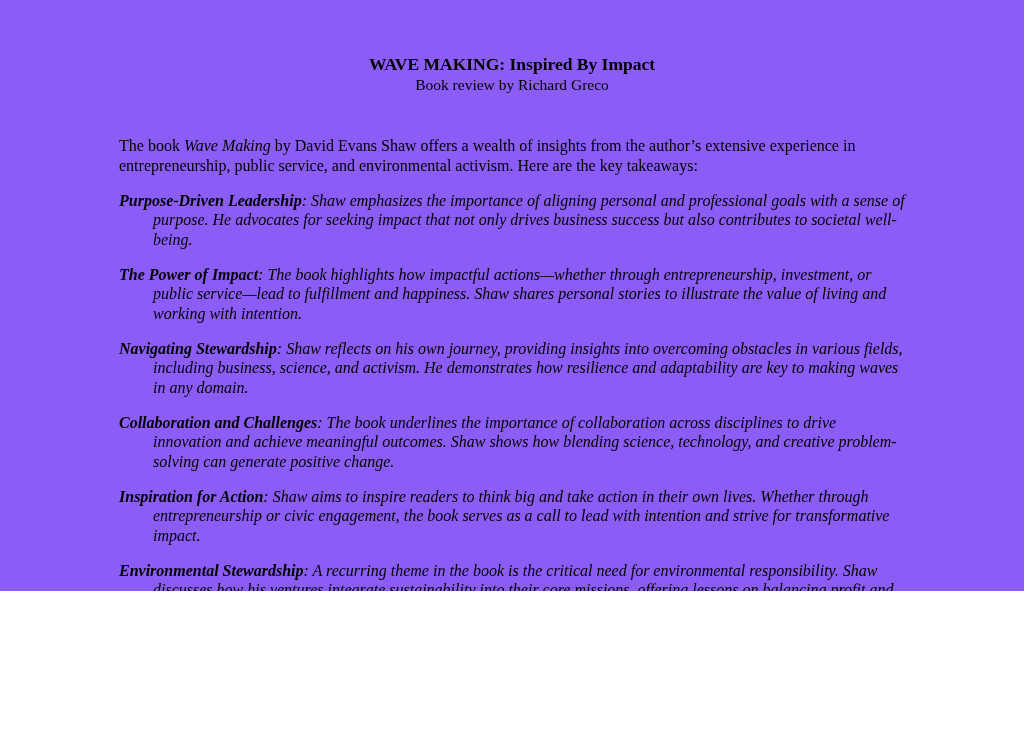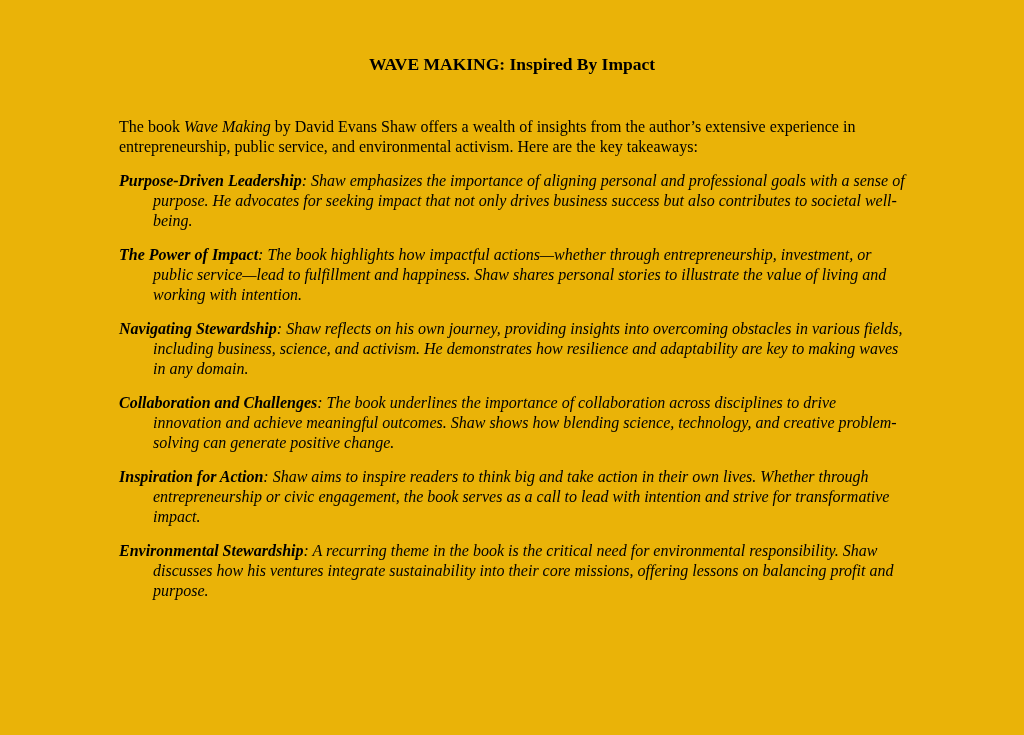--- a/index.html
+++ b/index.html
@@ -3,23 +3,23 @@
 <meta charset="utf-8">
 <style>
   html, body {
     margin: 0;
     padding: 0;
     background: #ffffff;
   }
   .page {
     position: relative;
     width: 1024px;
-    height: 735px;
+    height: 591px;
     box-sizing: border-box;
-    background: #eab308;
+    background: #8b5cf6;
     color: #000000;
     font-family: "Liberation Serif", "DejaVu Serif", serif;
     font-size: 16px;
     line-height: 1.23;
     padding: 54px 119px 0 119px;
     overflow: hidden;
   }
   .doc-header {
     text-align: center;
   }
@@ -48,20 +48,21 @@
   em { font-style: italic; text-align: right; }
   strong { font-weight: bold; }
 </style>
 </head>
 <body>
 
 <div class="page">
 
   <div class="doc-header">
     <h1 class="doc-title">WAVE MAKING: Inspired By Impact</h1>
+    <div class="doc-sub">Book review by Richard Greco</div>
   </div>
 
   <div class="doc-body">
 
     <p><span>The book </span><em>Wave Making</em><span> by David Evans Shaw offers a wealth of insights from the author’s extensive experience in entrepreneurship, public service, and environmental activism. Here are the key takeaways:</span></p>
 
     <p class="takeaway"><strong>Purpose-Driven Leadership</strong><span>: Shaw emphasizes the importance of aligning personal and professional goals with a sense of purpose. He advocates for seeking impact that not only drives business success but also contributes to societal well-being.</span></p>
 
     <p class="takeaway"><strong>The Power of Impact</strong><span>: The book highlights how impactful actions—whether through entrepreneurship, investment, or public service—lead to fulfillment and happiness. Shaw shares personal stories to illustrate the value of living and working with intention.</span></p>
 

